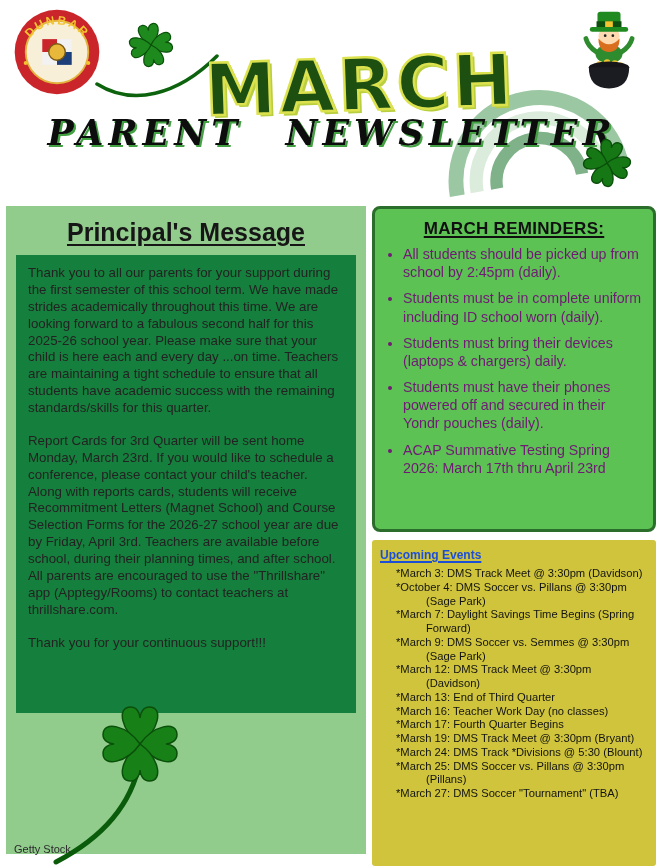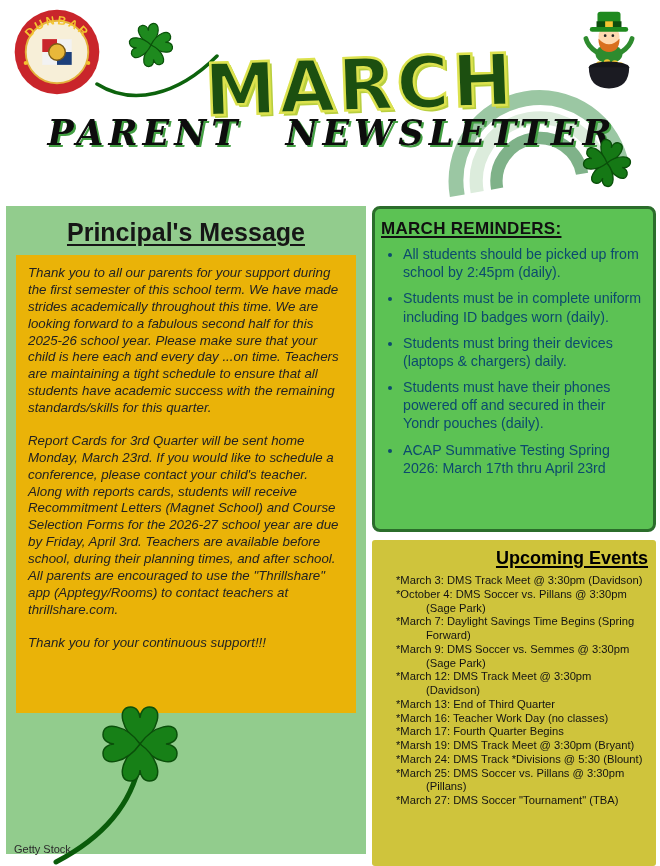--- a/index.html
+++ b/index.html
@@ -22,39 +22,39 @@
   .clover-topleft{position:absolute;left:126px;top:20px;z-index:3;transform:rotate(-10deg);}
   .clover-right{position:absolute;left:580px;top:136px;z-index:5;transform:rotate(16deg);}
   .leprechaun{position:absolute;left:570px;top:4px;z-index:4;}
 
   
   .left-panel{position:absolute;left:6px;top:206px;width:360px;height:648px;
               background:#92cc8d;overflow:hidden;z-index:2;}
   .pm-heading{margin:12px 8px 4px 8px;text-align:center;font-size:25px;font-weight:bold;
               color:#161616;text-decoration:underline;text-decoration-thickness:2px;
               text-underline-offset:3px;font-family:"Liberation Sans",sans-serif;}
-  .message-box{margin:8px 10px 12px 10px;background:#eab308;height:458px;overflow:hidden;
-               padding:10px 12px;box-sizing:border-box;font-style:italic;}
+  .message-box{margin:8px 10px 12px 10px;background:#15803d;height:458px;overflow:hidden;
+               padding:10px 12px;box-sizing:border-box;}
   .message-box p{margin:0 0 16px 0;font-size:13.3px;line-height:1.27;color:#222;}
   .message-box p:last-child{margin-bottom:0;}
 
   .reminders-panel{position:absolute;left:372px;top:206px;width:284px;height:326px;
                    background:#5cc254;border:3px solid #2b6d2b;border-radius:8px;
                    box-sizing:border-box;overflow:hidden;z-index:2;}
-  .rem-heading{margin:10px 6px 6px 6px;text-align:left;font-size:17px;font-weight:bold;
+  .rem-heading{margin:10px 6px 6px 6px;text-align:center;font-size:17px;font-weight:bold;
                color:#101010;text-decoration:underline;text-decoration-thickness:2px;
                text-underline-offset:2px;letter-spacing:.3px;}
   .reminders-panel ul{margin:0;padding:0 10px 0 28px;}
-  .reminders-panel li{font-size:14.2px;line-height:1.28;color:#0c4a6e;margin-bottom:8px;}
+  .reminders-panel li{font-size:14.2px;line-height:1.28;color:#701a75;margin-bottom:8px;}
 
   .events-panel{position:absolute;left:372px;top:540px;width:284px;height:326px;
                 background:#cfc43c;border-radius:3px;box-sizing:border-box;
                 overflow:hidden;z-index:2;padding:6px 8px 0 8px;}
-  .ev-heading{margin:2px 0 5px 0;text-align:right;font-size:18px;font-weight:bold;
-              color:#000000;text-decoration:underline;text-decoration-thickness:2px;
+  .ev-heading{margin:2px 0 5px 0;text-align:left;font-size:12px;font-weight:bold;
+              color:#1d4ed8;text-decoration:underline;text-decoration-thickness:2px;
               text-underline-offset:2px;}
   .event{font-size:11.2px;line-height:1.23;color:#131313;
          padding-left:34px;text-indent:-30px;margin-left:12px;}
 
   
   .bottom-clover{position:absolute;left:36px;top:698px;z-index:5;}
   .credit{position:absolute;left:14px;top:843px;z-index:6;font-size:11px;color:#2b2b2b;}
 </style>
 </head>
 <body>
@@ -150,21 +150,21 @@
       <p>Thank you to all our parents for your support during the first semester of this school term.  We have made strides academically throughout this time. We are looking forward to a fabulous second half for this 2025-26 school year. Please make sure that your child is here each and every day ...on time. Teachers are maintaining a tight schedule to ensure that all students have academic success with the remaining standards/skills for this quarter.</p>
       <p>Report Cards for 3rd Quarter will be sent home Monday, March 23rd. If you would like to schedule a conference, please contact your child's teacher. Along with reports cards, students will receive Recommitment Letters (Magnet School) and Course Selection Forms for the 2026-27 school year are due by Friday, April 3rd. Teachers are available before school, during their planning times, and after school. All parents are encouraged to use the "Thrillshare" app (Apptegy/Rooms) to contact teachers at thrillshare.com.</p>
       <p>Thank you for your continuous support!!!</p>
     </div>
   </section>
 
   <section class="reminders-panel">
     <h2 class="rem-heading">MARCH REMINDERS:</h2>
     <ul>
       <li>All students should be picked up from school by 2:45pm (daily).</li>
-      <li>Students must be in complete uniform including ID badges worn (daily).</li>
+      <li>Students must be in complete uniform including ID school worn (daily).</li>
       <li>Students must bring their devices (laptops &amp; chargers) daily.</li>
       <li>Students must have their phones powered off and secured in their Yondr pouches (daily).</li>
       <li>ACAP Summative Testing Spring 2026: March 17th thru April 23rd</li>
     </ul>
   </section>
 
   <section class="events-panel">
     <h2 class="ev-heading">Upcoming Events</h2>
     <div>
       <div class="event">*March 3: DMS Track Meet @ 3:30pm (Davidson)</div>

